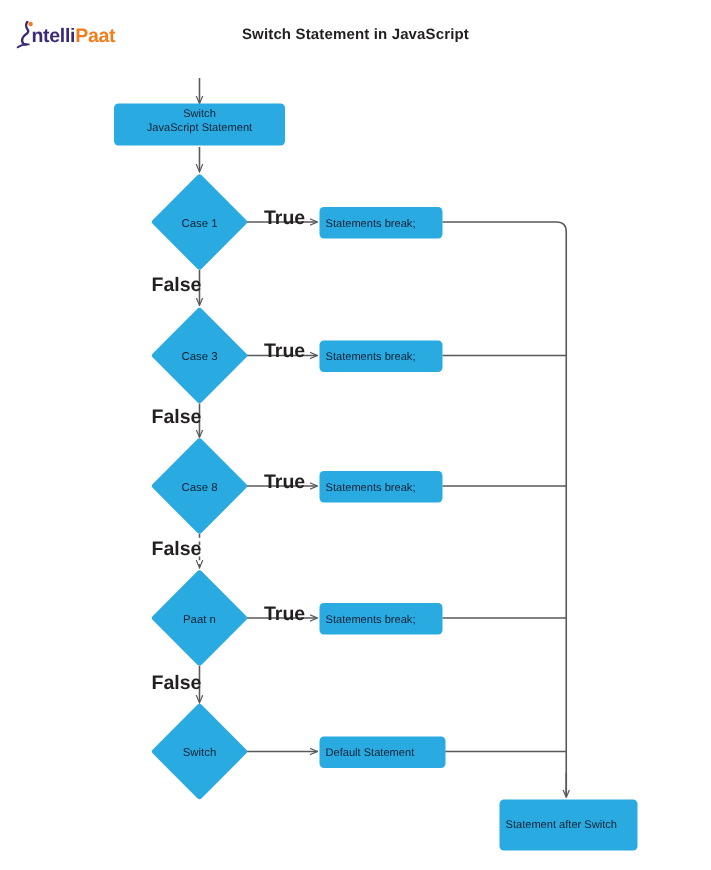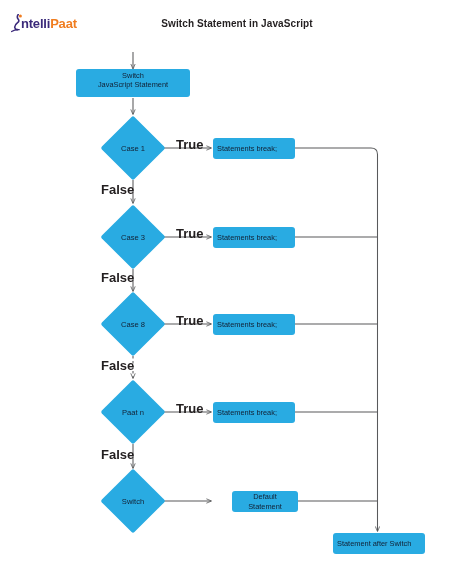--- a/index.html
+++ b/index.html
@@ -200,25 +200,25 @@
   <div class="diamond-label">Paat n</div>
 </div>
 <div class="node rect" style="left:213px; top:402px; width:82px; height:21px;">
   <span>Statements break;</span>
 </div>
 
 <div class="diamond-wrap" style="left:110px; top:478px; width:46px; height:46px;">
   <div class="diamond-shape"></div>
   <div class="diamond-label">Switch</div>
 </div>
-<div class="node rect" style="left:213px; top:491px; width:66px; height:21px;margin-left:19px;">
+<div class="node rect" style="left:213px; top:491px; width:84px; height:21px;">
   <span>Default Statement</span>
 </div>
 
-<div class="node rect" style="left:333px; top:533px; width:92px; height:21px;">
+<div class="node rect" style="left:333px; top:533px; width:92px; height:34px;">
   <span>Statement after Switch</span>
 </div>
 
 <div class="edge-label" style="left:176px; top:137px;">True</div>
 <div class="edge-label" style="left:176px; top:226px;">True</div>
 <div class="edge-label" style="left:176px; top:313px;">True</div>
 <div class="edge-label" style="left:176px; top:401px;">True</div>
 
 <div class="edge-label" style="left:101px; top:182px;">False</div>
 <div class="edge-label" style="left:101px; top:270px;">False</div>

